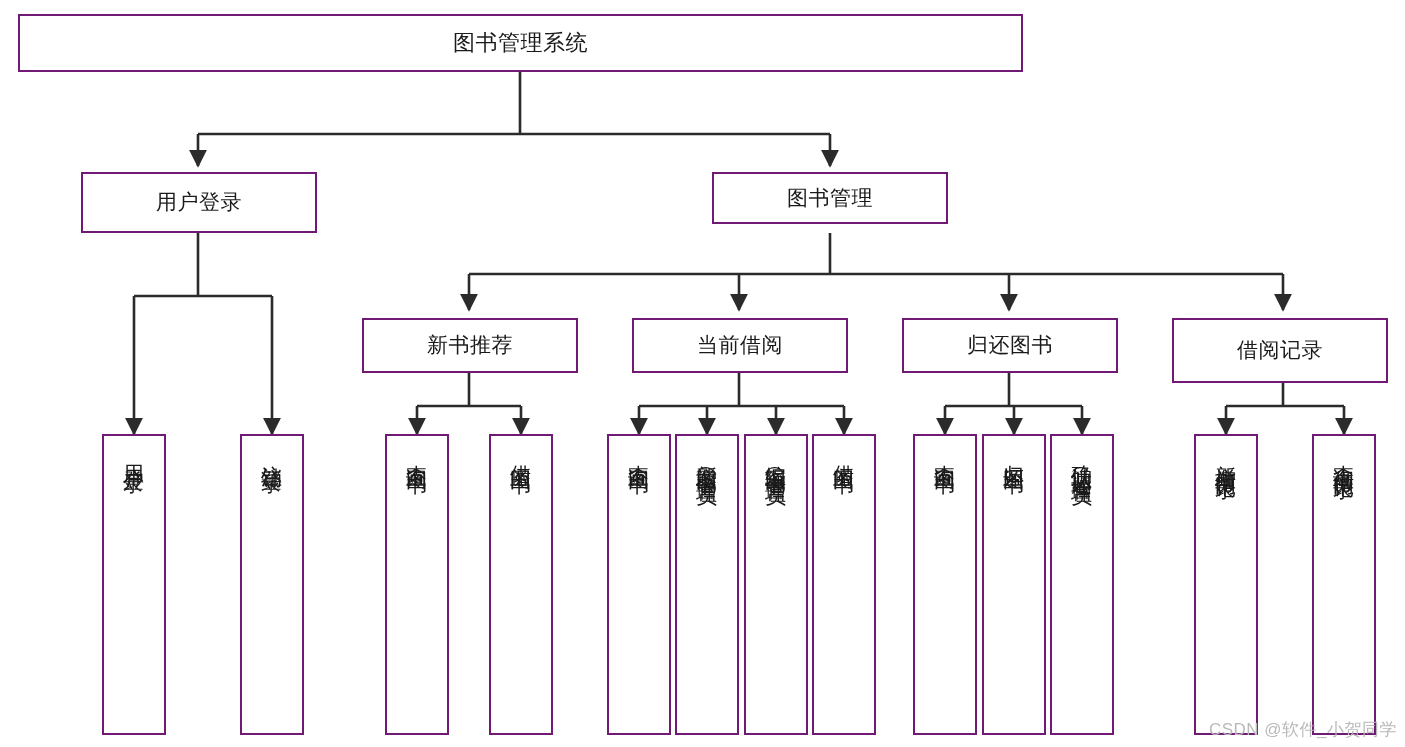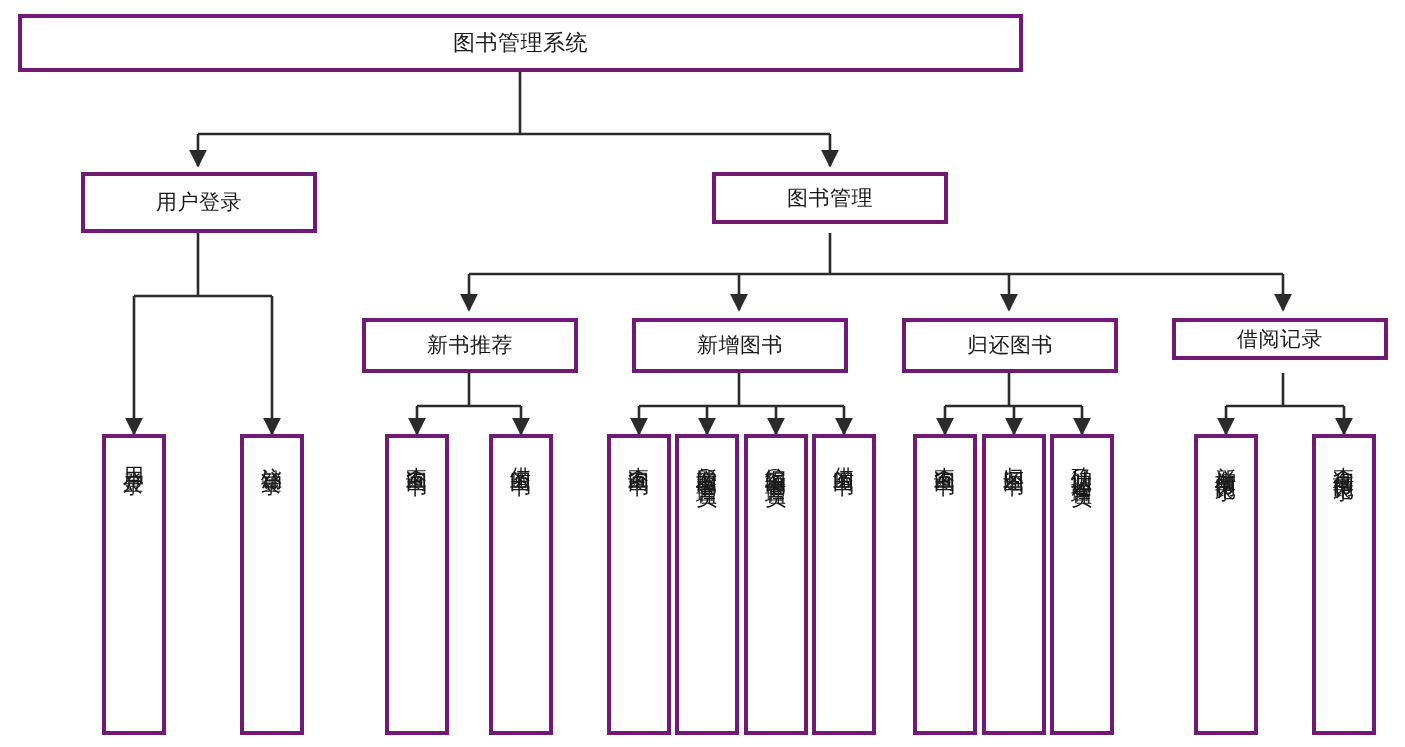--- a/index.html
+++ b/index.html
@@ -24,21 +24,21 @@
     position: absolute;
     left: 0;
     top: 0;
     width: 1405px;
     height: 747px;
     pointer-events: none;
   }
   .node {
     position: absolute;
     box-sizing: border-box;
-    border: 4px solid #701a75;
+    border: 2px solid #701a75;
     background: #ffffff;
     display: flex;
     align-items: center;
     justify-content: center;
     color: #1a1a1a;
   }
   .node-label {
     display: block;
     text-align: center;
     line-height: 1.18;
@@ -137,26 +137,26 @@
     <span class="node-label">用户登录</span>
   </div>
   <div class="node horiz" style="left:712px; top:172px; width:236px; height:52px;">
     <span class="node-label">图书管理</span>
   </div>
 
   <div class="node horiz" style="left:362px; top:318px; width:216px; height:55px;">
     <span class="node-label">新书推荐</span>
   </div>
   <div class="node horiz" style="left:632px; top:318px; width:216px; height:55px;">
-    <span class="node-label">新增图书</span>
+    <span class="node-label">当前借阅</span>
   </div>
   <div class="node horiz" style="left:902px; top:318px; width:216px; height:55px;">
     <span class="node-label">归还图书</span>
   </div>
-  <div class="node horiz" style="left:1172px; top:318px; width:216px; height:42px;">
+  <div class="node horiz" style="left:1172px; top:318px; width:216px; height:65px;">
     <span class="node-label">借阅记录</span>
   </div>
 
   <div class="node vert" style="left:102px; top:434px; width:64px; height:301px;">
     <span class="node-label">用户登录</span>
   </div>
   <div class="node vert" style="left:240px; top:434px; width:64px; height:301px;">
     <span class="node-label">注销登录</span>
   </div>
 
@@ -190,14 +190,15 @@
     <span class="node-label">确认归还（管理员）</span>
   </div>
 
   <div class="node vert" style="left:1194px; top:434px; width:64px; height:301px;">
     <span class="node-label">新增借阅记录</span>
   </div>
   <div class="node vert" style="left:1312px; top:434px; width:64px; height:301px;">
     <span class="node-label">查询借阅记录</span>
   </div>
 
+  <div class="watermark">CSDN @软件_小贺同学</div>
 
 </div>
 
 </body></html>

